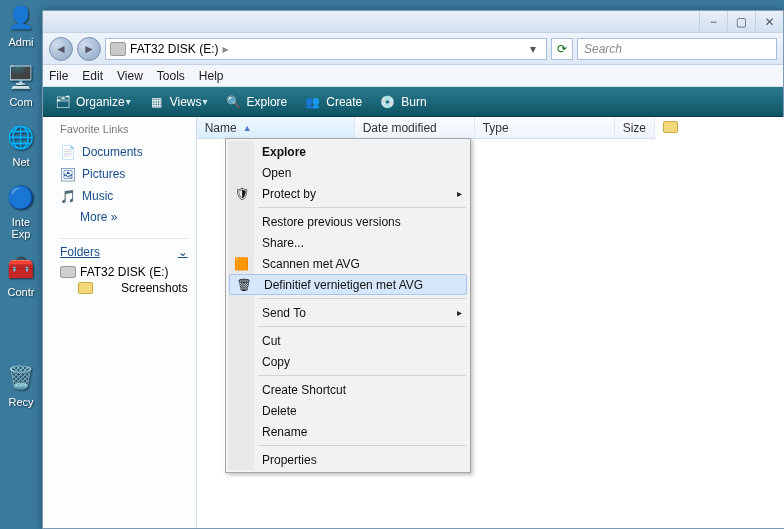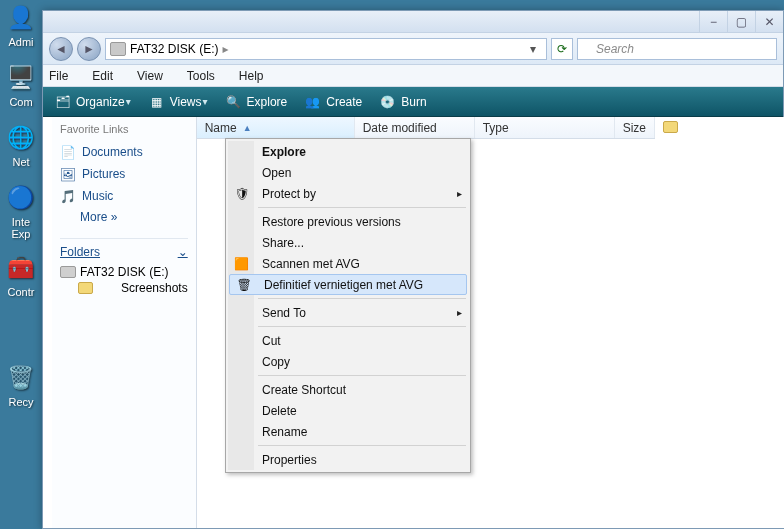--- a/index.html
+++ b/index.html
@@ -59,25 +59,25 @@
   .breadcrumb{
     flex:1;height:22px;border:1px solid #a9bfda;background:#fff;
     display:flex;align-items:center;padding:0 4px;gap:4px;
   }
   .breadcrumb .crumb-sep{color:#888;}
   .bcicon{width:16px;height:14px;background:#c9c9c9;border:1px solid #999;border-radius:2px;}
   .dropbtn{width:18px;color:#555;text-align:center;}
   .refresh{width:22px;height:22px;border:1px solid #a9bfda;background:#fff;display:flex;align-items:center;justify-content:center;color:#1a6b1a;}
   .search{
     width:200px;height:22px;border:1px solid #a9bfda;background:#fff;
-    color:#8a8a8a;font-style:italic;display:flex;align-items:center;padding:0 18px;
+    color:#8a8a8a;font-style:italic;display:flex;align-items:center;padding:0 6px;
   }
   .menubar{
     height:22px;background:#f3f7fb;border-bottom:1px solid #d4dde8;
-    display:flex;align-items:center;padding:0 6px;gap:24px;color:#222;
+    display:flex;align-items:center;padding:0 6px;gap:14px;color:#222;
   }
   .toolbar{
     height:30px;
     background: linear-gradient(#2a7a8c,#0e5466);
     border-bottom:1px solid #0a3c48;
     display:flex;align-items:center;padding:0 8px;gap:10px;color:#fff;
   }
   .tbtn{display:flex;align-items:center;gap:5px;height:22px;padding:0 4px;}
   .tbtn .ticon{width:16px;height:16px;display:flex;align-items:center;justify-content:center;font-size:12px;}
   .tsep{color:#cfe8ef;font-size:10px;margin-left:-4px;}

